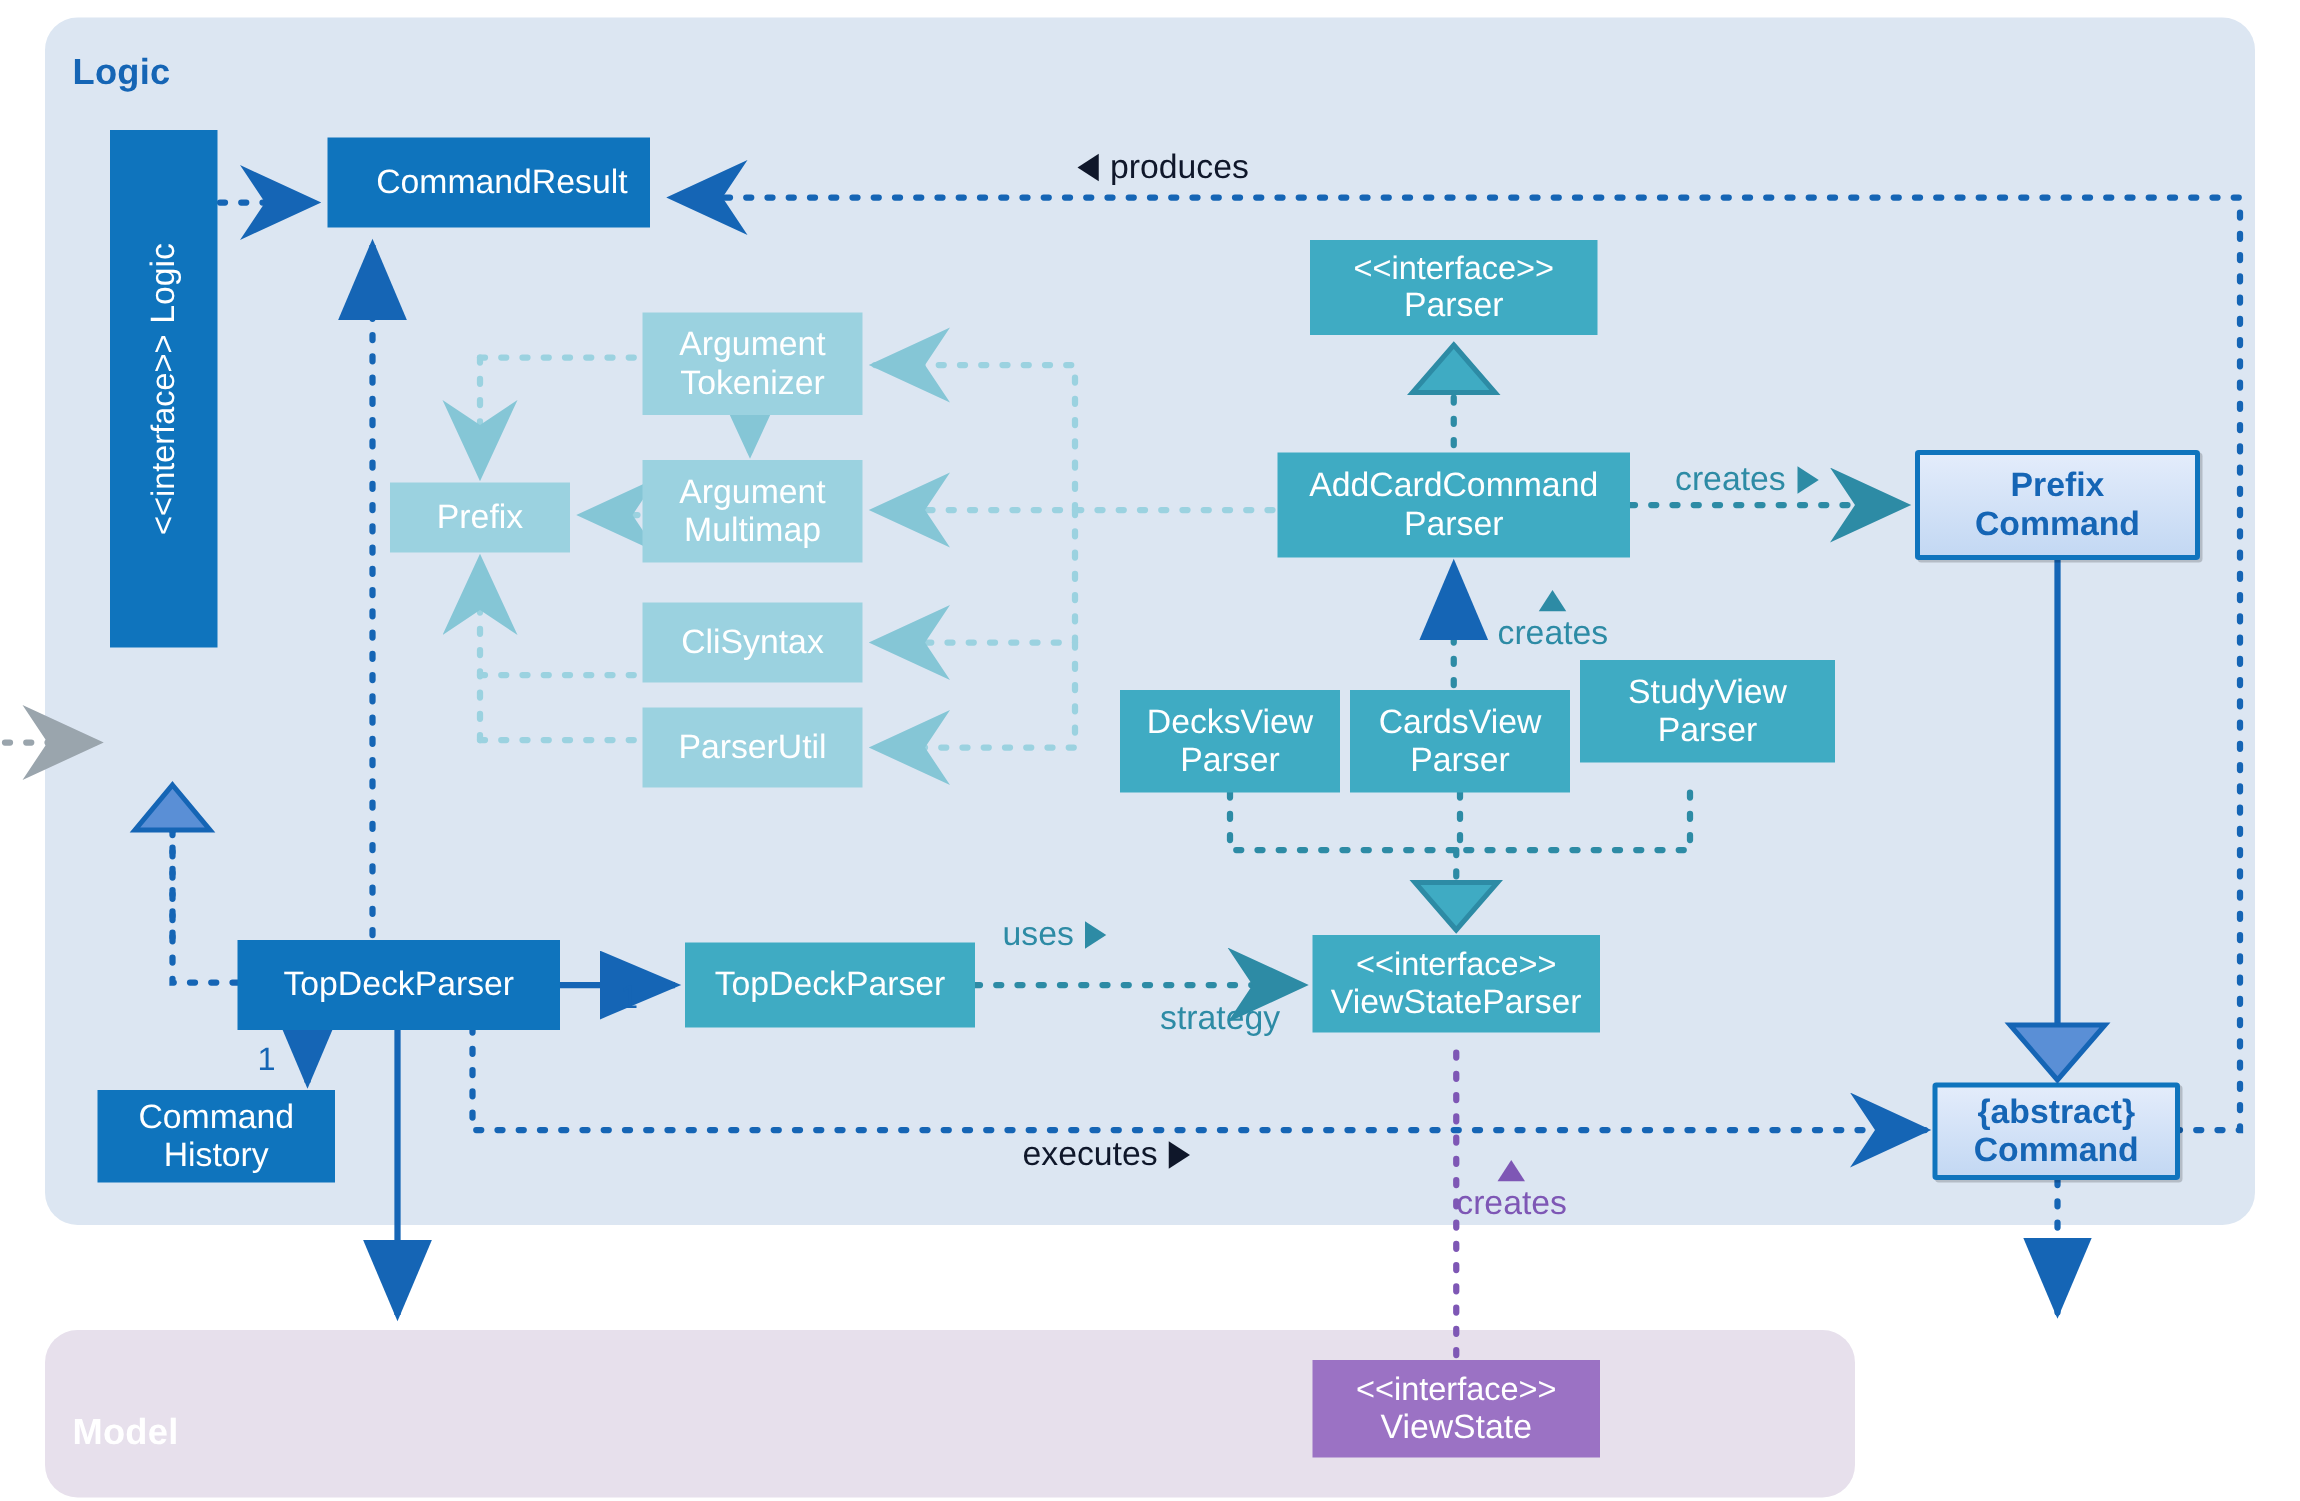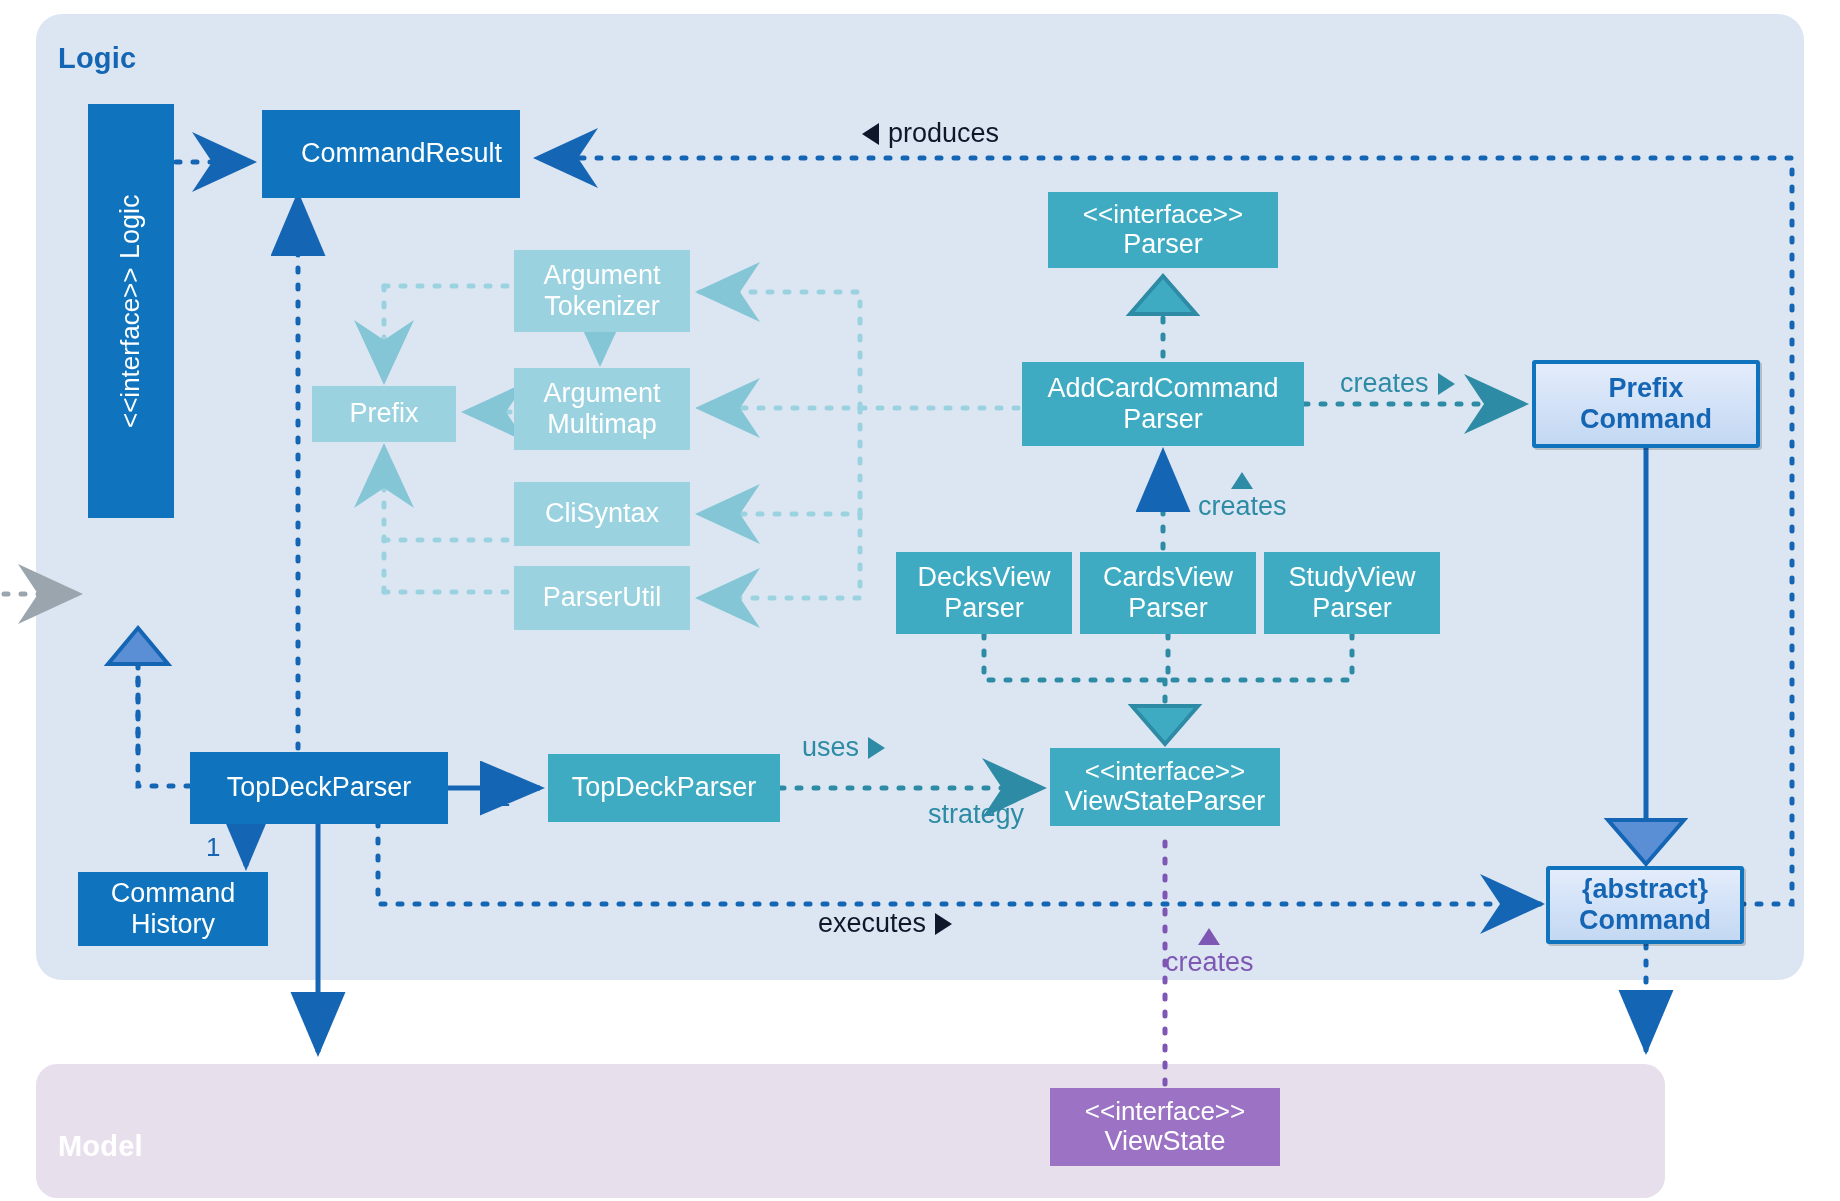--- a/index.html
+++ b/index.html
@@ -22,23 +22,22 @@
     position: absolute;
     border-radius: 26px;
   }
   #pkg-logic {
     left: 36px; top: 14px;
     width: 1768px; height: 966px;
     background: #dce6f2;
   }
   #pkg-model {
     left: 36px; top: 1064px;
-    width: 1629px; height: 134px;
+    width: 1448px; height: 134px;
     background: #e7e0ec;
-    border-radius: 21px;
   }
   .pkg-title {
     position: absolute;
     font-weight: bold;
     font-size: 29px;
     letter-spacing: 0.2px;
   }
   #pkg-logic .pkg-title {
     left: 22px; top: 28px;
     color: #1565b5;
@@ -81,32 +80,32 @@
 
   
   #n-logic-iface {
     left: 88px; top: 104px; width: 86px; height: 414px;
     writing-mode: vertical-rl;
     transform: rotate(180deg);
     display: flex; flex-direction: row;
     justify-content: center; align-items: center;
     gap: 8px;
   }
-  #n-commandresult { left: 262px; top: 110px; width: 258px; height: 88px; padding-left: 21px; }
+  #n-commandresult { left: 262px; top: 110px; width: 258px; height: 72px; padding-left: 21px; }
   #n-parser-iface  { left: 1048px; top: 192px; width: 230px; height: 76px; }
   #n-argtokenizer  { left: 514px; top: 250px; width: 176px; height: 82px; }
   #n-prefix        { left: 312px; top: 386px; width: 144px; height: 56px; }
   #n-argmultimap   { left: 514px; top: 368px; width: 176px; height: 82px; }
   #n-clisyntax     { left: 514px; top: 482px; width: 176px; height: 64px; }
   #n-parserutil    { left: 514px; top: 566px; width: 176px; height: 64px; }
   #n-addcardparser { left: 1022px; top: 362px; width: 282px; height: 84px; }
   #n-addcardcmd    { left: 1532px; top: 360px; width: 228px; height: 88px; }
   #n-decksview     { left: 896px; top: 552px; width: 176px; height: 82px; }
   #n-cardsview     { left: 1080px; top: 552px; width: 176px; height: 82px; }
-  #n-studyview     { left: 1264px; top: 552px; width: 176px; height: 82px; }
+  #n-studyview     { left: 1264px; top: 528px; width: 204px; height: 82px; }
   #n-logicmanager  { left: 190px; top: 752px; width: 258px; height: 72px; }
   #n-topdeckparser { left: 548px; top: 754px; width: 232px; height: 68px; }
   #n-viewstateparser { left: 1050px; top: 748px; width: 230px; height: 78px; }
   #n-commandhistory { left: 78px; top: 872px; width: 190px; height: 74px; }
   #n-abstractcmd   { left: 1546px; top: 866px; width: 198px; height: 78px; }
   #n-viewstate     { left: 1050px; top: 1088px; width: 230px; height: 78px; }
 
   
   #edges {
     position: absolute;

